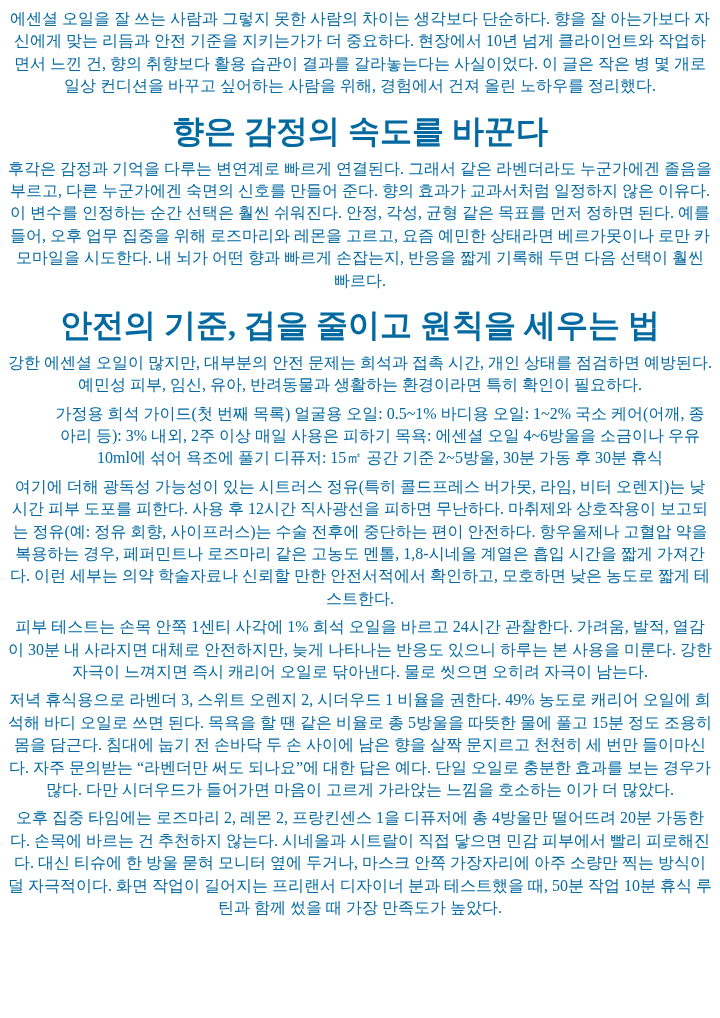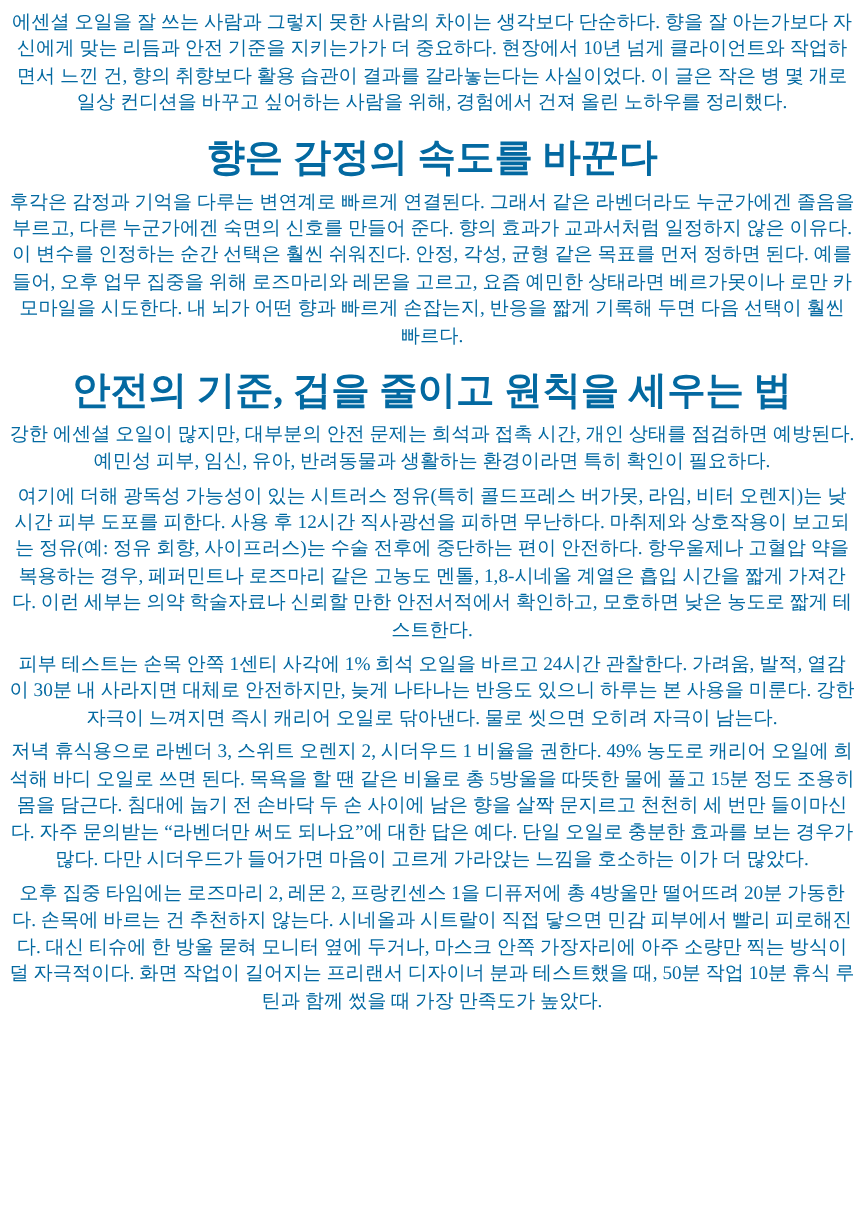--- a/index.html
+++ b/index.html
@@ -53,20 +53,21 @@
   <p>에센셜 오일을 잘 쓰는 사람과 그렇지 못한 사람의 차이는 생각보다 단순하다. 향을 잘 아는가보다 자신에게 맞는 리듬과 안전 기준을 지키는가가 더 중요하다. 현장에서 10년 넘게 클라이언트와 작업하면서 느낀 건, 향의 취향보다 활용 습관이 결과를 갈라놓는다는 사실이었다. 이 글은 작은 병 몇 개로 일상 컨디션을 바꾸고 싶어하는 사람을 위해, 경험에서 건져 올린 노하우를 정리했다.</p>
 
   <section>
     <h2>향은 감정의 속도를 바꾼다</h2>
     <p>후각은 감정과 기억을 다루는 변연계로 빠르게 연결된다. 그래서 같은 라벤더라도 누군가에겐 졸음을 부르고, 다른 누군가에겐 숙면의 신호를 만들어 준다. 향의 효과가 교과서처럼 일정하지 않은 이유다. 이 변수를 인정하는 순간 선택은 훨씬 쉬워진다. 안정, 각성, 균형 같은 목표를 먼저 정하면 된다. 예를 들어, 오후 업무 집중을 위해 로즈마리와 레몬을 고르고, 요즘 예민한 상태라면 베르가못이나 로만 카모마일을 시도한다. 내 뇌가 어떤 향과 빠르게 손잡는지, 반응을 짧게 기록해 두면 다음 선택이 훨씬 빠르다.</p>
   </section>
 
   <section>
     <h2>안전의 기준, 겁을 줄이고 원칙을 세우는 법</h2>
     <p>강한 에센셜 오일이 많지만, 대부분의 안전 문제는 희석과 접촉 시간, 개인 상태를 점검하면 예방된다. 예민성 피부, 임신, 유아, 반려동물과 생활하는 환경이라면 특히 확인이 필요하다.</p>
+    <div class="indent-block">가정용 희석 가이드(첫 번째 목록) 얼굴용 오일: 0.5~1% 바디용 오일: 1~2% 국소 케어(어깨, 종아리 등): 3% 내외, 2주 이상 매일 사용은 피하기 목욕: 에센셜 오일 4~6방울을 소금이나 우유 10ml에 섞어 욕조에 풀기 디퓨저: 15㎡ 공간 기준 2~5방울, 30분 가동 후 30분 휴식</div>
     <p>여기에 더해 광독성 가능성이 있는 시트러스 정유(특히 콜드프레스 버가못, 라임, 비터 오렌지)는 낮 시간 피부 도포를 피한다. 사용 후 12시간 직사광선을 피하면 무난하다. 마취제와 상호작용이 보고되는 정유(예: 정유 회향, 사이프러스)는 수술 전후에 중단하는 편이 안전하다. 항우울제나 고혈압 약을 복용하는 경우, 페퍼민트나 로즈마리 같은 고농도 멘톨, 1,8-시네올 계열은 흡입 시간을 짧게 가져간다. 이런 세부는 의약 학술자료나 신뢰할 만한 안전서적에서 확인하고, 모호하면 낮은 농도로 짧게 테스트한다.</p>
     <p>피부 테스트는 손목 안쪽 1센티 사각에 1% 희석 오일을 바르고 24시간 관찰한다. 가려움, 발적, 열감이 30분 내 사라지면 대체로 안전하지만, 늦게 나타나는 반응도 있으니 하루는 본 사용을 미룬다. 강한 자극이 느껴지면 즉시 캐리어 오일로 닦아낸다. 물로 씻으면 오히려 자극이 남는다.</p>
   </section>
 
   <section>
     <p>저녁 휴식용으로 라벤더 3, 스위트 오렌지 2, 시더우드 1 비율을 권한다. 49% 농도로 캐리어 오일에 희석해 바디 오일로 쓰면 된다. 목욕을 할 땐 같은 비율로 총 5방울을 따뜻한 물에 풀고 15분 정도 조용히 몸을 담근다. 침대에 눕기 전 손바닥 두 손 사이에 남은 향을 살짝 문지르고 천천히 세 번만 들이마신다. 자주 문의받는 “라벤더만 써도 되나요”에 대한 답은 예다. 단일 오일로 충분한 효과를 보는 경우가 많다. 다만 시더우드가 들어가면 마음이 고르게 가라앉는 느낌을 호소하는 이가 더 많았다.</p>
     <p>오후 집중 타임에는 로즈마리 2, 레몬 2, 프랑킨센스 1을 디퓨저에 총 4방울만 떨어뜨려 20분 가동한다. 손목에 바르는 건 추천하지 않는다. 시네올과 시트랄이 직접 닿으면 민감 피부에서 빨리 피로해진다. 대신 티슈에 한 방울 묻혀 모니터 옆에 두거나, 마스크 안쪽 가장자리에 아주 소량만 찍는 방식이 덜 자극적이다. 화면 작업이 길어지는 프리랜서 디자이너 분과 테스트했을 때, 50분 작업 10분 휴식 루틴과 함께 썼을 때 가장 만족도가 높았다.</p>
   </section>
 
 </main>

